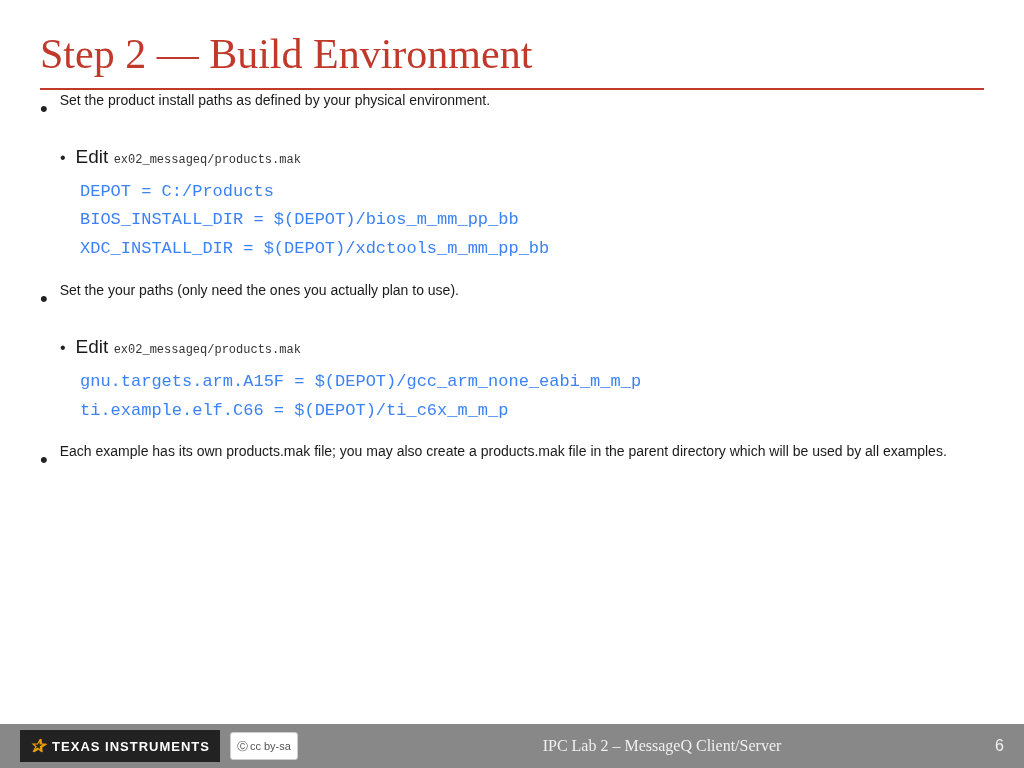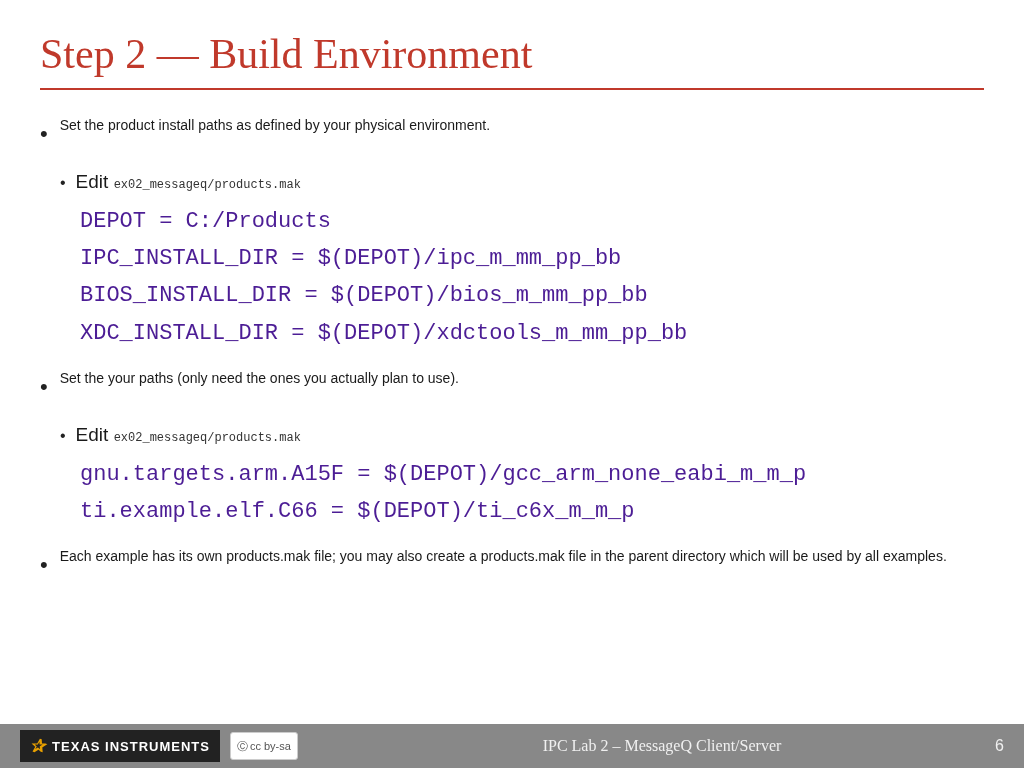--- a/index.html
+++ b/index.html
@@ -22,21 +22,20 @@
       padding: 30px 40px 20px 40px;
       position: relative;
     }
 
     .slide-title {
       font-size: 42px;
       color: #c0392b;
       font-weight: normal;
       border-bottom: 2px solid #c0392b;
       padding-bottom: 10px;
-      margin-bottom: 25px;
       font-family: 'Times New Roman', Georgia, serif;
     }
 
     .content {
       flex: 1;
       font-size: 20px;
       color: #222;
       line-height: 1.5;
     }
 
@@ -76,22 +75,22 @@
       flex-shrink: 0;
     }
 
     .bullet-l2 .text {
       font-size: 19px;
       color: #1a1a1a;
     }
 
     .code-block {
       font-family: 'Courier New', Courier, monospace;
-      font-size: 22px;
-      color: #4c1d95;
+      font-size: 17px;
+      color: #3b82f6;
       margin-left: 40px;
       margin-bottom: 4px;
       line-height: 1.7;
     }
 
     .code-inline {
       font-family: 'Courier New', Courier, monospace;
       font-size: 12px;
       color: #333;
       background: none;
@@ -184,21 +183,20 @@
         <span class="text">Set the product install paths as defined by your physical environment.</span>
       </div>
       <div class="bullet-l2">
         <span class="dot">•</span>
         <span class="text">
           <span>Edit </span><span class="code-inline">ex02_messageq/products.mak</span>
         </span>
       </div>
       <div class="code-block">
         <div>DEPOT             = C:/Products</div>
-        <div>IPC_INSTALL_DIR   = $(DEPOT)/ipc_m_mm_pp_bb</div>
         <div>BIOS_INSTALL_DIR  = $(DEPOT)/bios_m_mm_pp_bb</div>
         <div>XDC_INSTALL_DIR   = $(DEPOT)/xdctools_m_mm_pp_bb</div>
       </div>
     </div>
 
     <div class="bullet-block">
       <div class="bullet-l1">
         <span class="dot">•</span>
         <span class="text">Set the your paths (only need the ones you actually plan to use).</span>
       </div>

